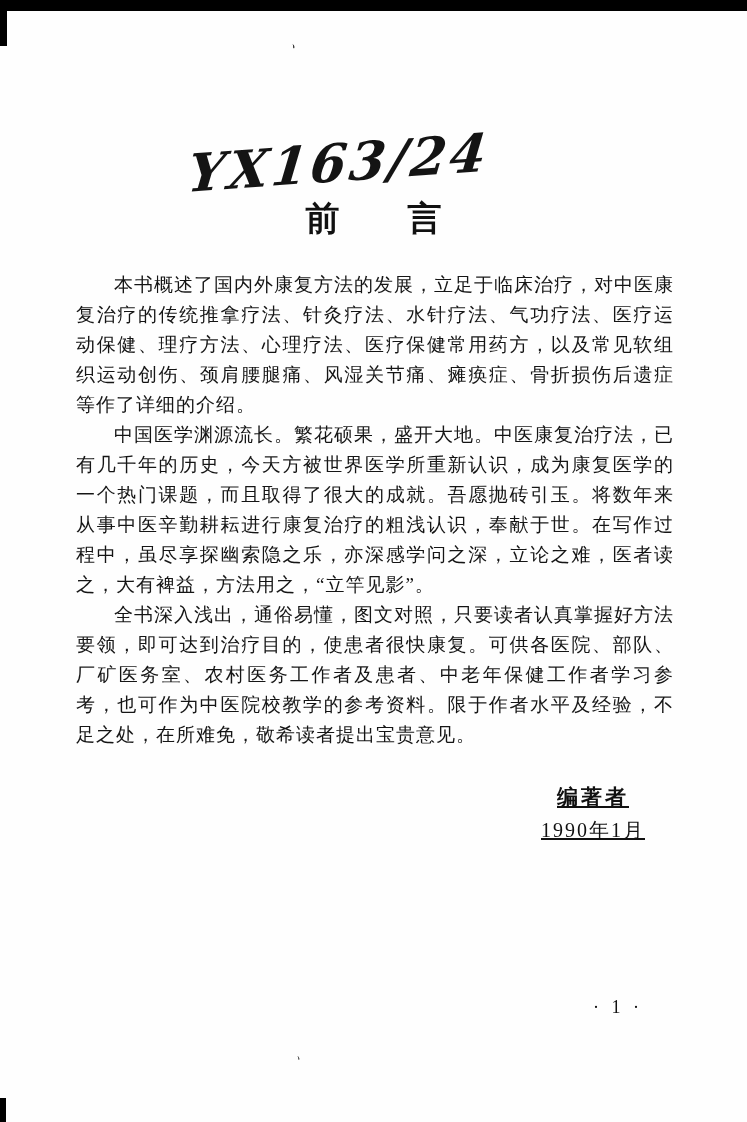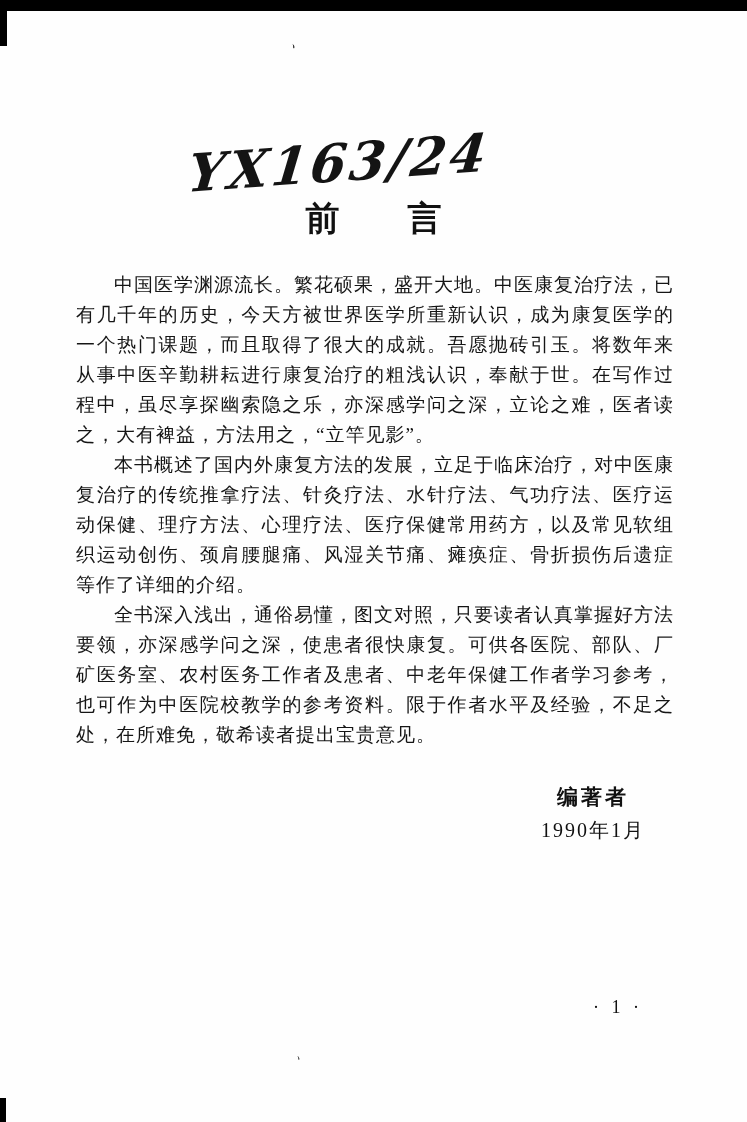--- a/index.html
+++ b/index.html
@@ -91,20 +91,21 @@
     text-indent: 2em;
     letter-spacing: 1px;
   }
   
   .signature-block {
     position: absolute;
     top: 783px;
     right: 102px;
     text-align: center;
     color: #111;
+    text-decoration: underline;
   }
   .signature-block .signature {
     font-size: 21px;
     font-weight: bold;
     letter-spacing: 3px;
     margin-bottom: 6px;
   }
   .signature-block .date {
     font-size: 20px;
     letter-spacing: 2px;
@@ -129,23 +130,23 @@
   <div class="scan-bottom-left"></div>
 
   <div class="stray-mark-top">、</div>
   <div class="stray-mark-bottom">、</div>
 
   <div class="call-number">YX163/24</div>
 
   <div class="title">前　　言</div>
 
   <div class="content">
+    <p>本书概述了国内外康复方法的发展，立足于临床治疗，对中医康复治疗的传统推拿疗法、针灸疗法、水针疗法、气功疗法、医疗运动保健、理疗方法、心理疗法、医疗保健常用药方，以及常见软组织运动创伤、颈肩腰腿痛、风湿关节痛、瘫痪症、骨折损伤后遗症等作了详细的介绍。</p>
     <p>中国医学渊源流长。繁花硕果，盛开大地。中医康复治疗法，已有几千年的历史，今天方被世界医学所重新认识，成为康复医学的一个热门课题，而且取得了很大的成就。吾愿抛砖引玉。将数年来从事中医辛勤耕耘进行康复治疗的粗浅认识，奉献于世。在写作过程中，虽尽享探幽索隐之乐，亦深感学问之深，立论之难，医者读之，大有裨益，方法用之，“立竿见影”。</p>
-    <p>本书概述了国内外康复方法的发展，立足于临床治疗，对中医康复治疗的传统推拿疗法、针灸疗法、水针疗法、气功疗法、医疗运动保健、理疗方法、心理疗法、医疗保健常用药方，以及常见软组织运动创伤、颈肩腰腿痛、风湿关节痛、瘫痪症、骨折损伤后遗症等作了详细的介绍。</p>
-    <p>全书深入浅出，通俗易懂，图文对照，只要读者认真掌握好方法要领，亦深感学问之深，使患者很快康复。可供各医院、部队、厂矿医务室、农村医务工作者及患者、中老年保健工作者学习参考，也可作为中医院校教学的参考资料。限于作者水平及经验，不足之处，在所难免，敬希读者提出宝贵意见。</p>
+    <p>全书深入浅出，通俗易懂，图文对照，只要读者认真掌握好方法要领，即可达到治疗目的，使患者很快康复。可供各医院、部队、厂矿医务室、农村医务工作者及患者、中老年保健工作者学习参考，也可作为中医院校教学的参考资料。限于作者水平及经验，不足之处，在所难免，敬希读者提出宝贵意见。</p>
   </div>
 
   <div class="signature-block">
     <div class="signature">编著者</div>
     <div class="date">1990年1月</div>
   </div>
 
   <div class="page-number">· 1 ·</div>
 
 </div>

